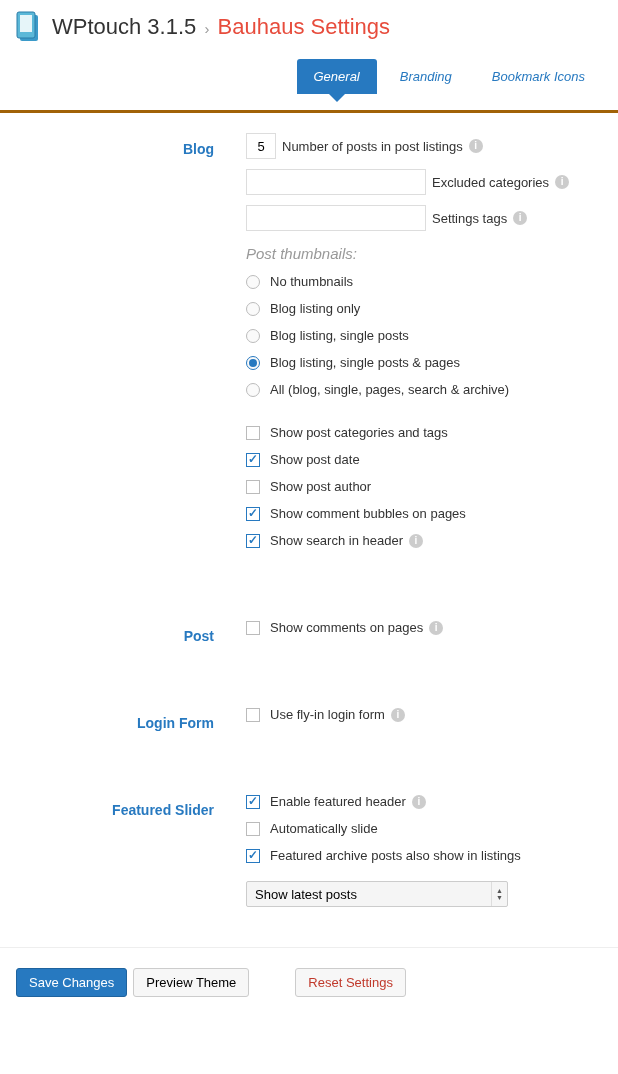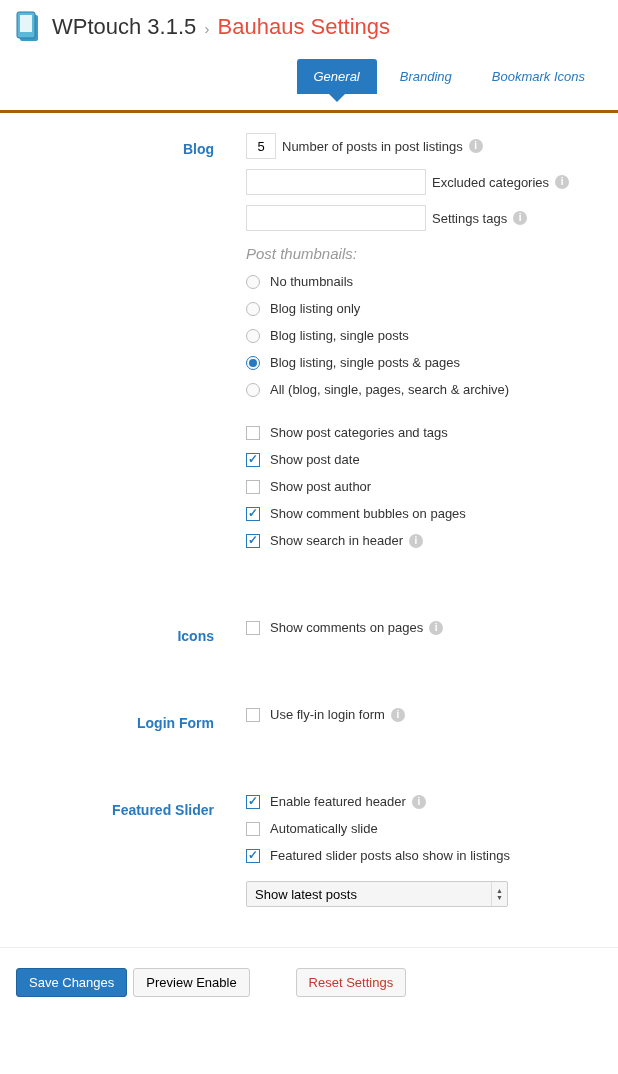--- a/index.html
+++ b/index.html
@@ -114,21 +114,21 @@
           <span class="option-label">Show comment bubbles on pages</span>
         </div>
         <div class="check-row">
           <input type="checkbox" class="check" checked="" style="">
           <span class="option-label">Show search in header</span>
           <span class="info-icon">i</span>
         </div>
       </div>
     </div>
     <div class="section">
-      <div class="section-label">Icons</div>
+      <div class="section-label">Post</div>
       <div class="section-body">
         <div class="check-row">
           <input type="checkbox" class="check" style="">
           <span class="option-label">Show comments on pages</span>
           <span class="info-icon">i</span>
         </div>
       </div>
     </div>
     <div class="section">
       <div class="section-label">Login Form</div>
@@ -144,22 +144,22 @@
       <div class="section-label">Featured Slider</div>
       <div class="section-body"><div class="check-row">
           <input type="checkbox" class="check" checked="" style="">
           <span class="option-label">Enable featured header</span>
           <span class="info-icon">i</span>
         </div><div class="check-row">
           <input type="checkbox" class="check" style="">
           <span class="option-label">Automatically slide</span>
         </div><div class="check-row">
           <input type="checkbox" class="check" checked="" style="">
-          <span class="option-label">Featured slider posts also show in listings</span>
+          <span class="option-label">Featured archive posts also show in listings</span>
         </div><div class="select-wrap"><select class="select"><option>Show latest posts</option></select><span class="select-arrows">▲<br>▼</span></div></div>
     </div>
   </div>
 
 <div class="footer">
   <button class="btn primary">Save Changes</button>
-  <button class="btn">Preview Enable</button>
+  <button class="btn">Preview Theme</button>
   <button class="btn danger">Reset Settings</button>
 </div>
 
 </body></html>

